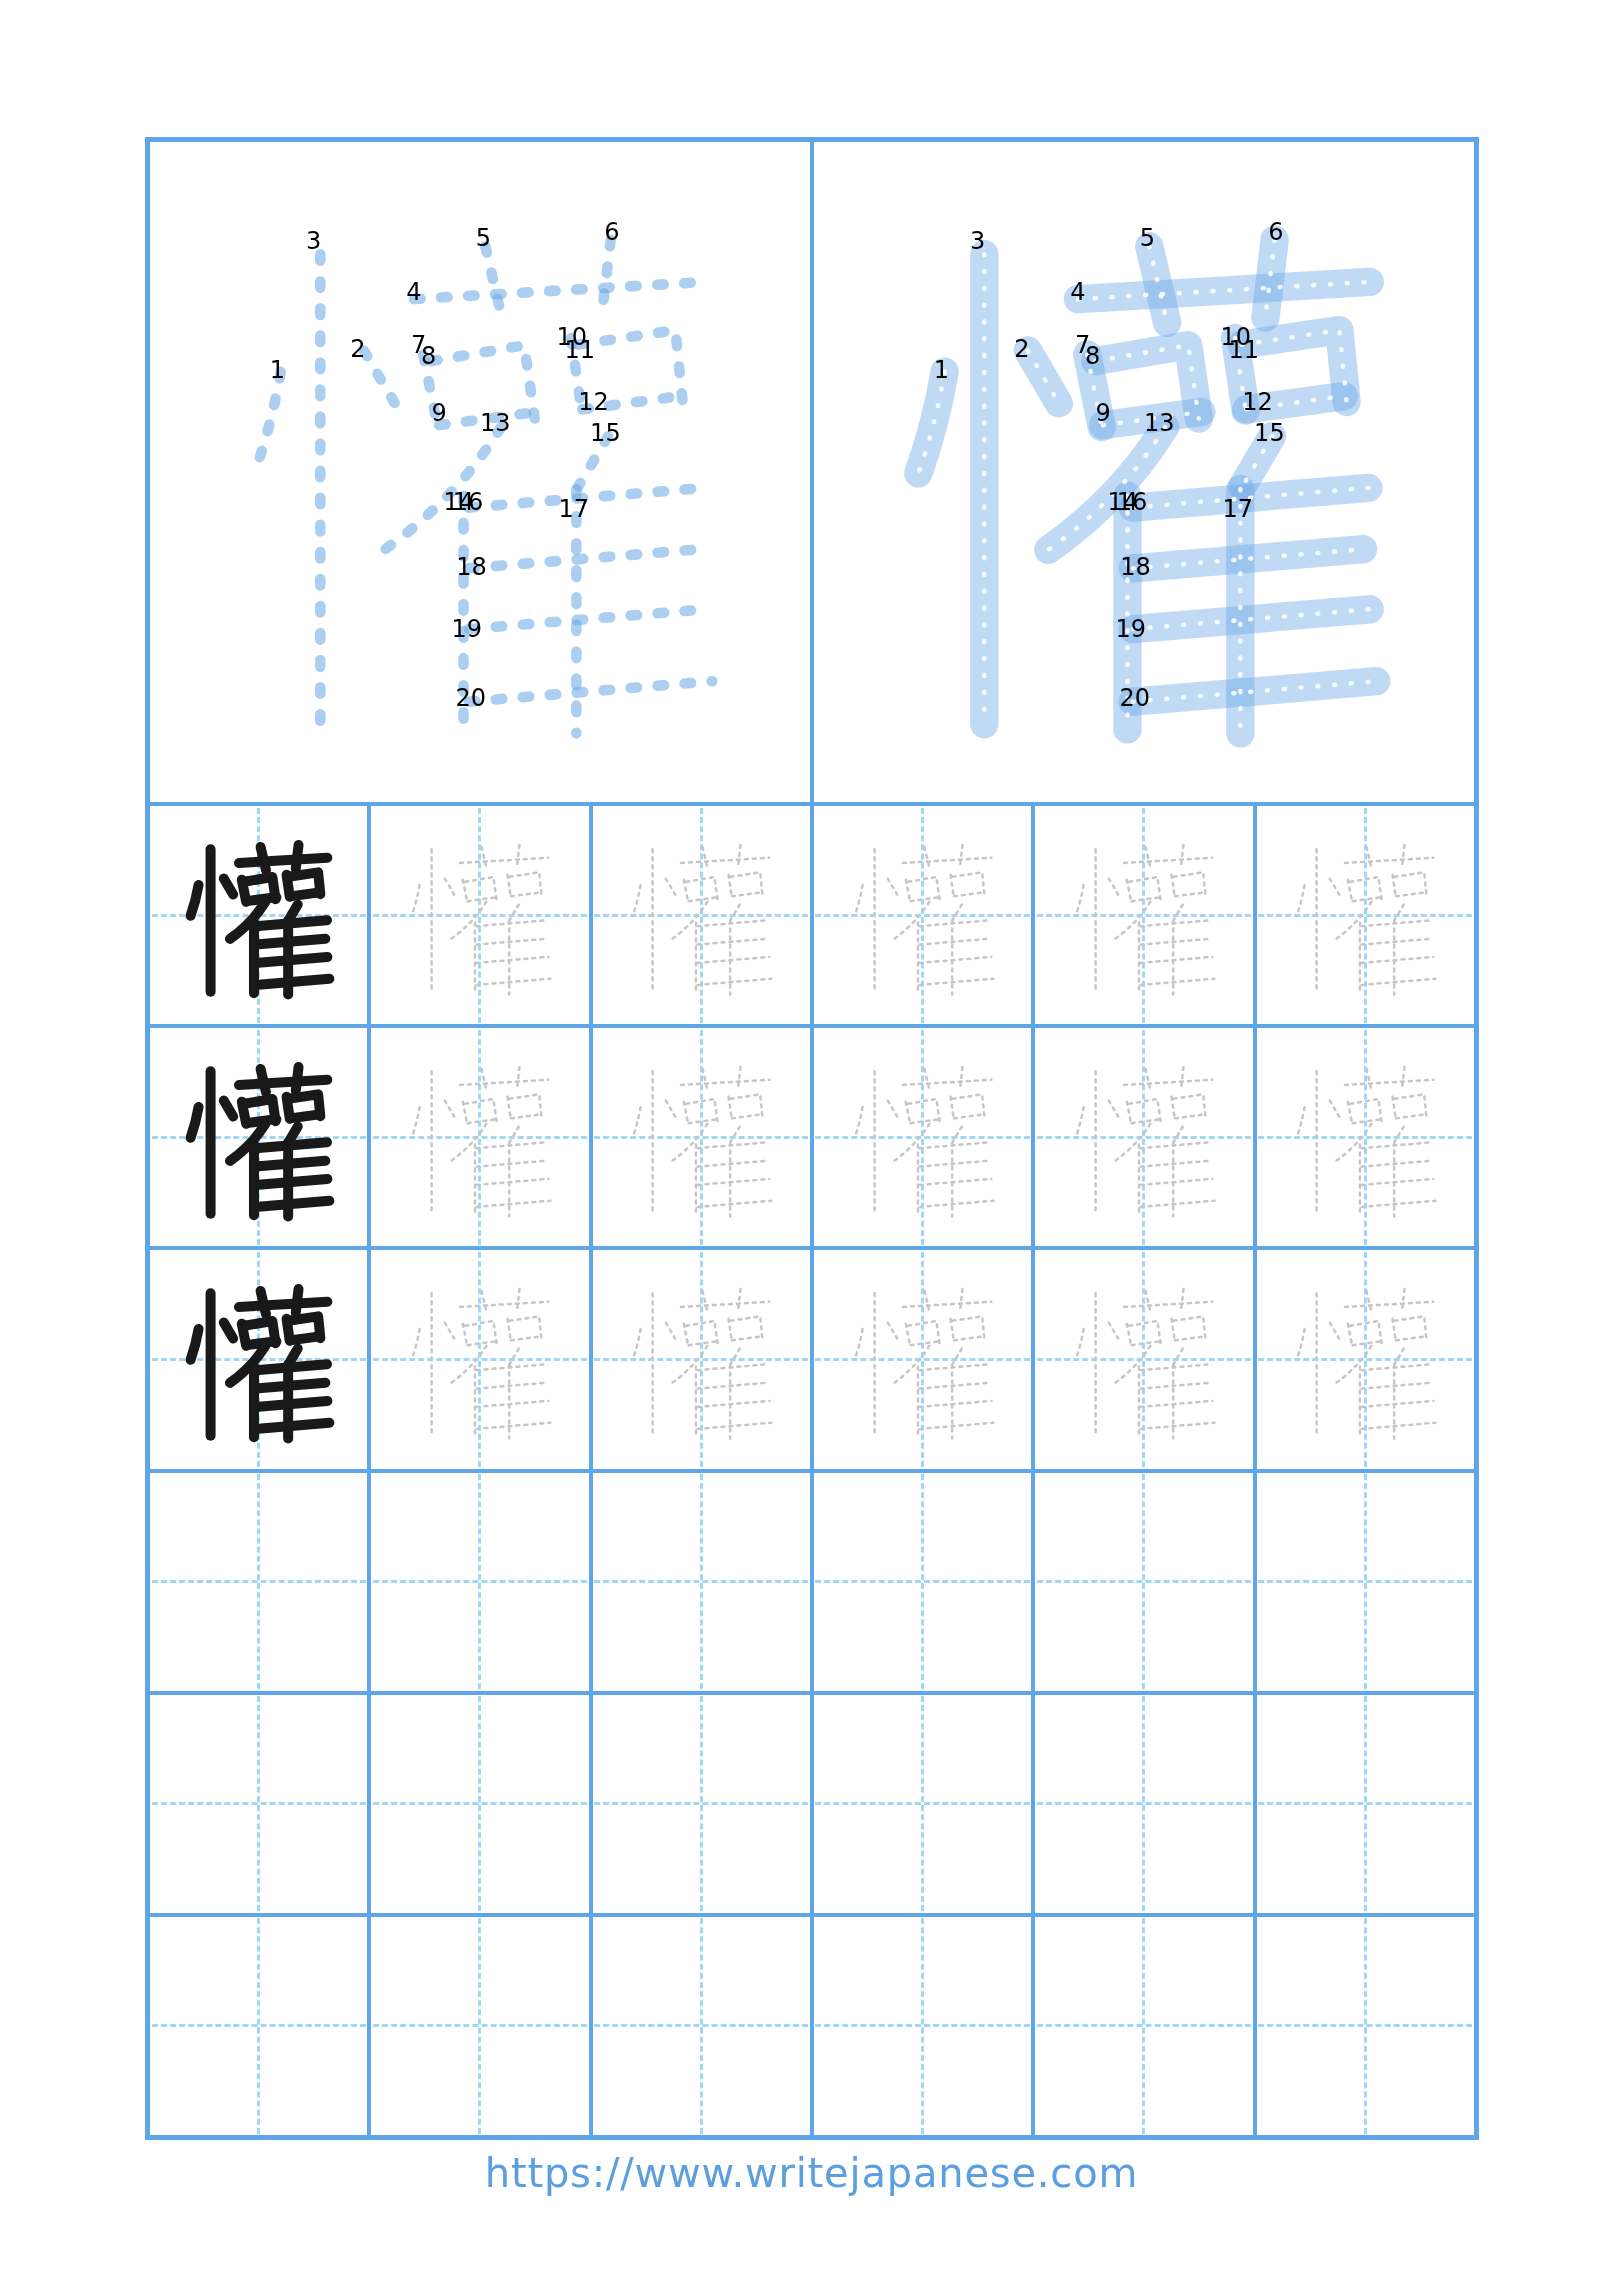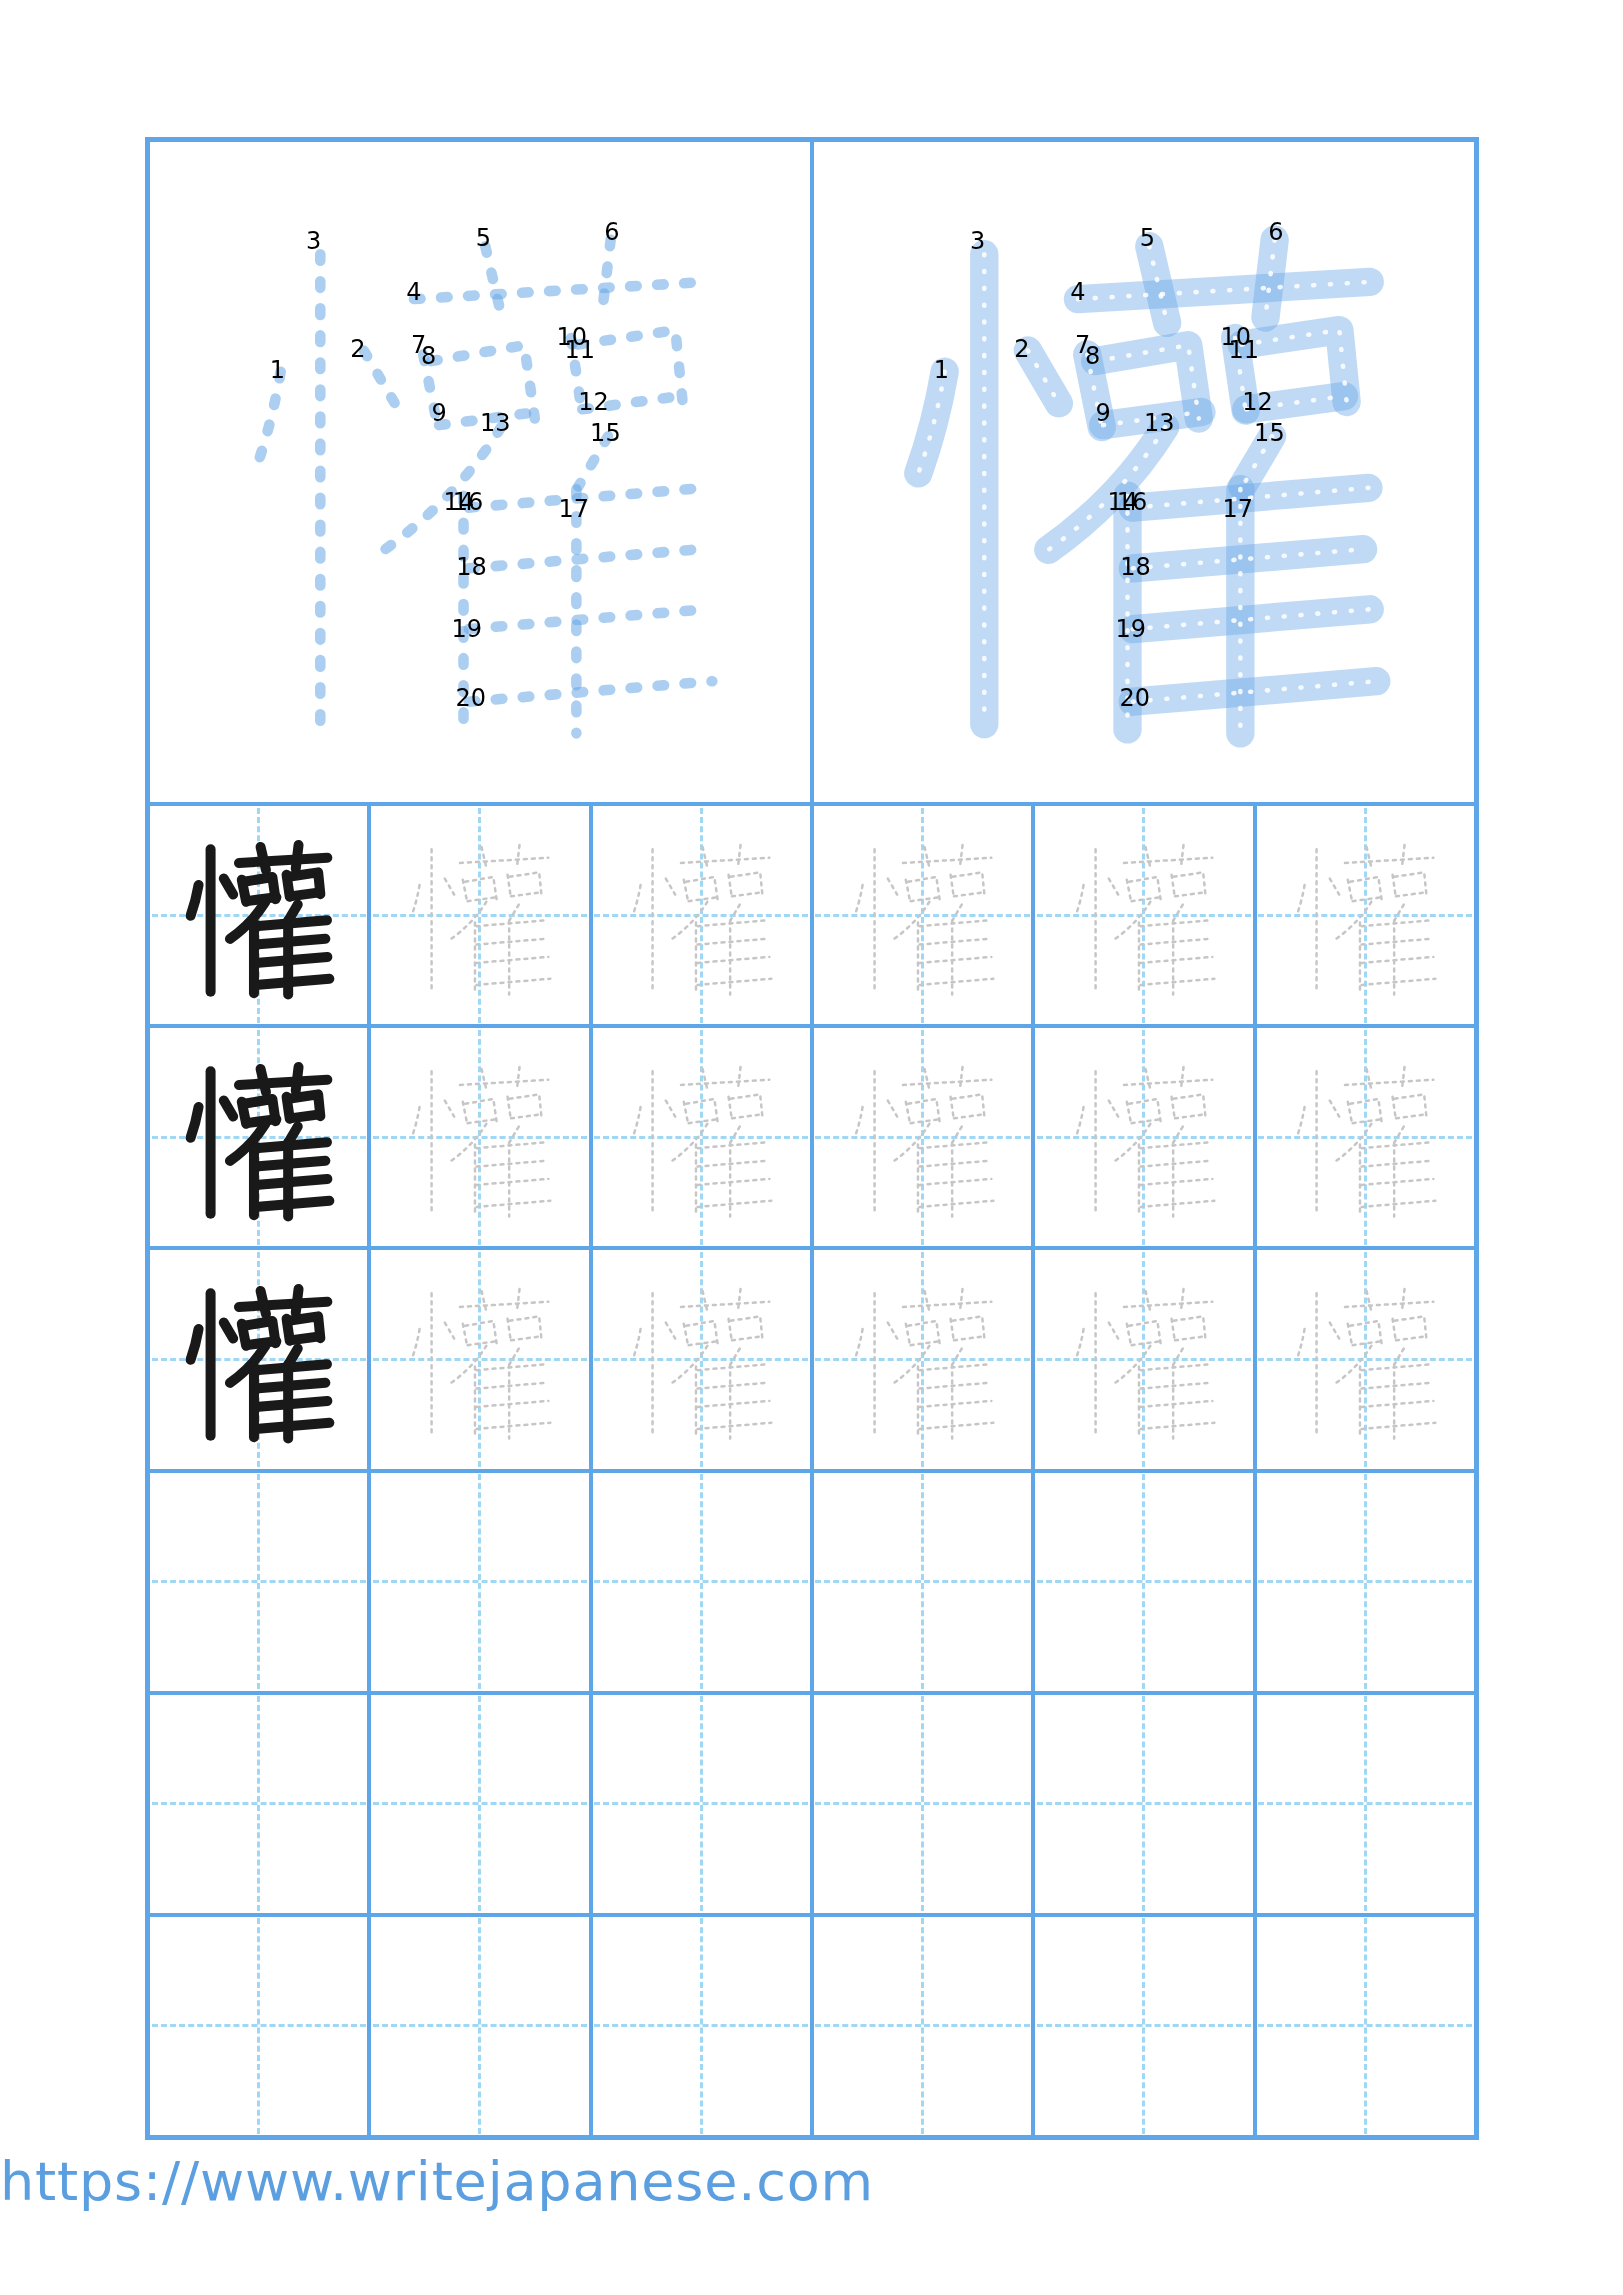--- a/index.html
+++ b/index.html
@@ -25,22 +25,22 @@
                    stroke-dasharray:1 3.1;}
   .demo-solid use.base{stroke:var(--demo-solid,rgba(104,168,230,.42));stroke-width:4.3;}
   .demo-solid use.mid{stroke:var(--demo-mid,rgba(255,255,255,.85));stroke-width:.7;
                       stroke-dasharray:.15 2.4;}
   .cell-glyph{left:4%;top:4%;width:92%;height:92%;}
   .cell-glyph.black use{stroke:var(--ink,#191919);stroke-width:5;}
   .cell-glyph.gray use{stroke:var(--trace,#c6c6c6);stroke-width:1.25;
                        stroke-dasharray:1.5 2.5;}
   .stroke-num{position:absolute;transform:translate(-50%,-50%);color:#000;
               font:24px "DejaVu Sans",sans-serif;line-height:1;white-space:nowrap;}
-  .footer{position:absolute;left:0;top:2150px;width:1623px;
-          font-family:"DejaVu Sans",sans-serif;font-size:54px;letter-spacing:0.8px;
+  .footer{position:absolute;left:0;top:2150px;width:1623px;text-align:center;
+          font-family:"DejaVu Sans",sans-serif;font-size:40px;letter-spacing:0.8px;
           color:var(--urlblue,#5b9fe0);}
 </style>
 </head>
 <body>
 
 <svg width="0" height="0" style="position:absolute" aria-hidden="true">
   <defs>
     <g id="kanji-strokes">
       <path d="M19.8 34.8 Q18.4 43 15.8 50.2"></path>
       <path d="M32.4 31.6 L37.1 39.6"></path>

